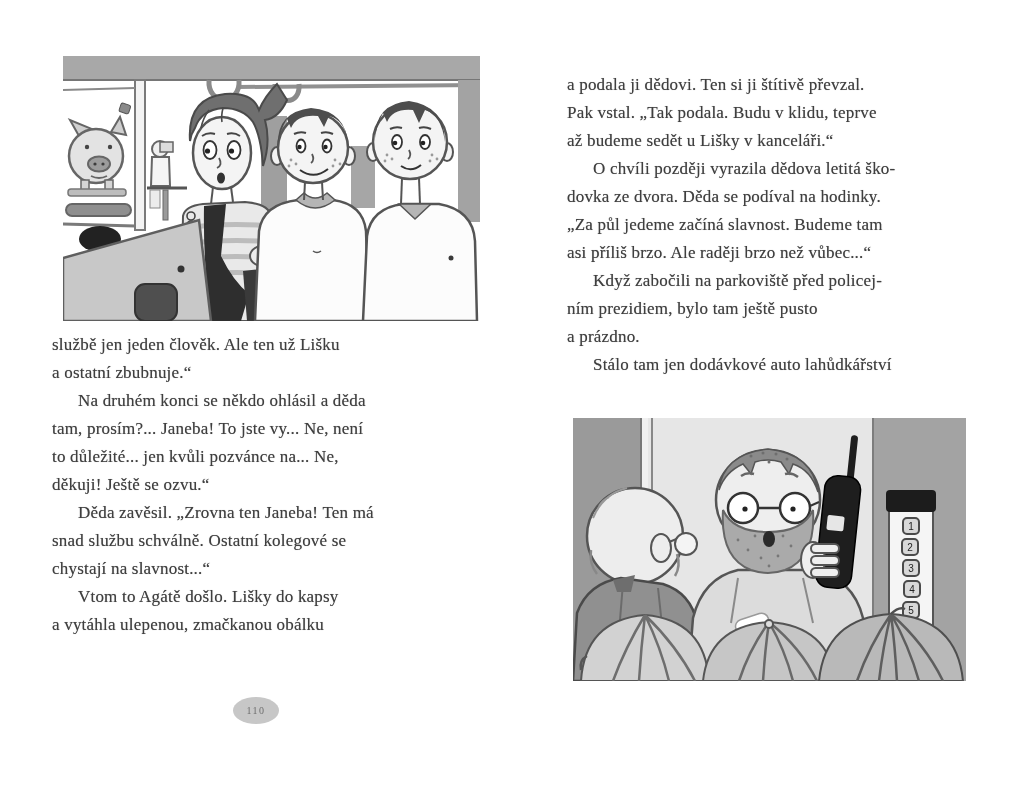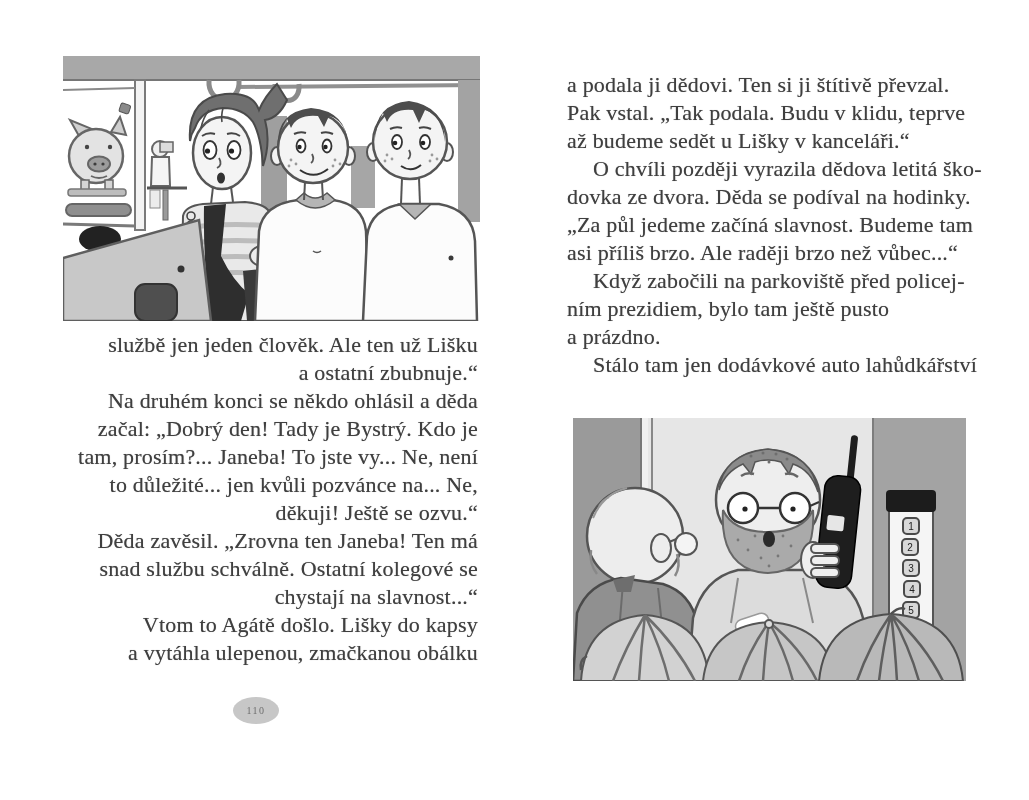--- a/index.html
+++ b/index.html
@@ -4,26 +4,26 @@
 <style>
   html,body{margin:0;padding:0;background:#ffffff;}
   #book-spread{
     position:relative;width:1029px;height:800px;background:#ffffff;
     font-family:"Liberation Serif", serif;overflow:hidden;
   }
   .illo{position:absolute;}
   .illo svg{display:block;filter:blur(0.35px);}
   .textblock{position:absolute;}
   .line{
-    font-size:22px;line-height:28px;color:#3f3f3f;white-space:nowrap;
+    font-size:17px;line-height:28px;color:#3f3f3f;white-space:nowrap;
     text-shadow:0 0 0.7px rgba(55,55,55,0.55);letter-spacing:0.2px;
   }
   .indent{padding-left:26px;}
   #left-illustration{left:63px;top:56px;width:417px;height:265px;}
-  #left-text{left:63px;top:331px;width:415px;text-align:right;}
+  #left-text{left:52px;top:331px;width:415px;}
   #right-text{left:567px;top:71px;width:430px;}
   #right-illustration{left:573px;top:418px;width:393px;height:263px;}
   #page-number{
     position:absolute;left:233px;top:697px;width:46px;height:27px;
     background:#c7c7c7;border-radius:50%;color:#6e6e6e;text-align:center;
     font-size:10px;line-height:27px;letter-spacing:1.5px;
     font-family:"Liberation Serif", serif;filter:blur(0.3px);
   }
 </style>
 </head>
@@ -164,21 +164,20 @@
         <rect x="72" y="228" width="42" height="37" rx="10" fill="#4f4f4f" stroke="#333" stroke-width="2"></rect>
         <circle cx="118" cy="213" r="3.5" fill="#333"></circle>
       </g>
     </svg>
   </div>
 
   <div class="textblock" id="left-text">
     <div class="line">službě jen jeden člověk. Ale ten už Lišku</div>
     <div class="line">a ostatní zbubnuje.“</div>
     <div class="line indent">Na druhém konci se někdo ohlásil a děda</div>
-    <div class="line">začal: „Dobrý den! Tady je Bystrý. Kdo je</div>
     <div class="line">tam, prosím?... Janeba! To jste vy... Ne, není</div>
     <div class="line">to důležité... jen kvůli pozvánce na... Ne,</div>
     <div class="line">děkuji! Ještě se ozvu.“</div>
     <div class="line indent">Děda zavěsil. „Zrovna ten Janeba! Ten má</div>
     <div class="line">snad službu schválně. Ostatní kolegové se</div>
     <div class="line">chystají na slavnost...“</div>
     <div class="line indent">Vtom to Agátě došlo. Lišky do kapsy</div>
     <div class="line">a vytáhla ulepenou, zmačkanou obálku</div>
   </div>
 

